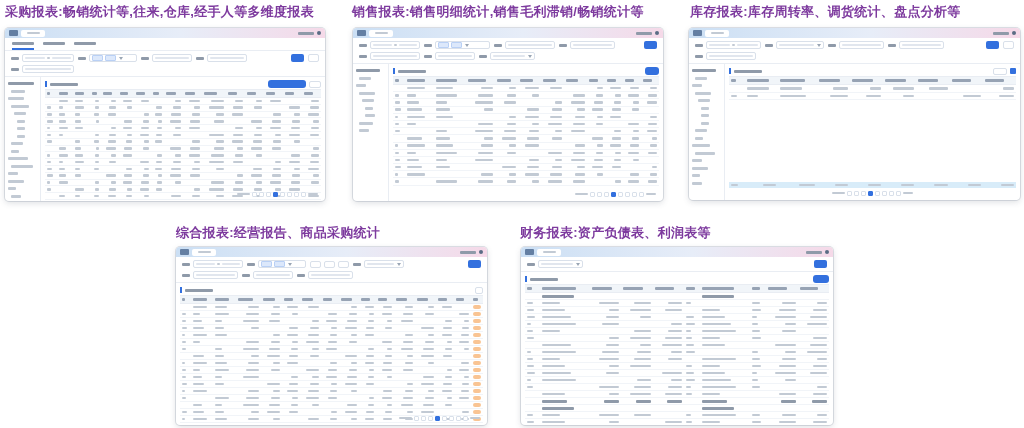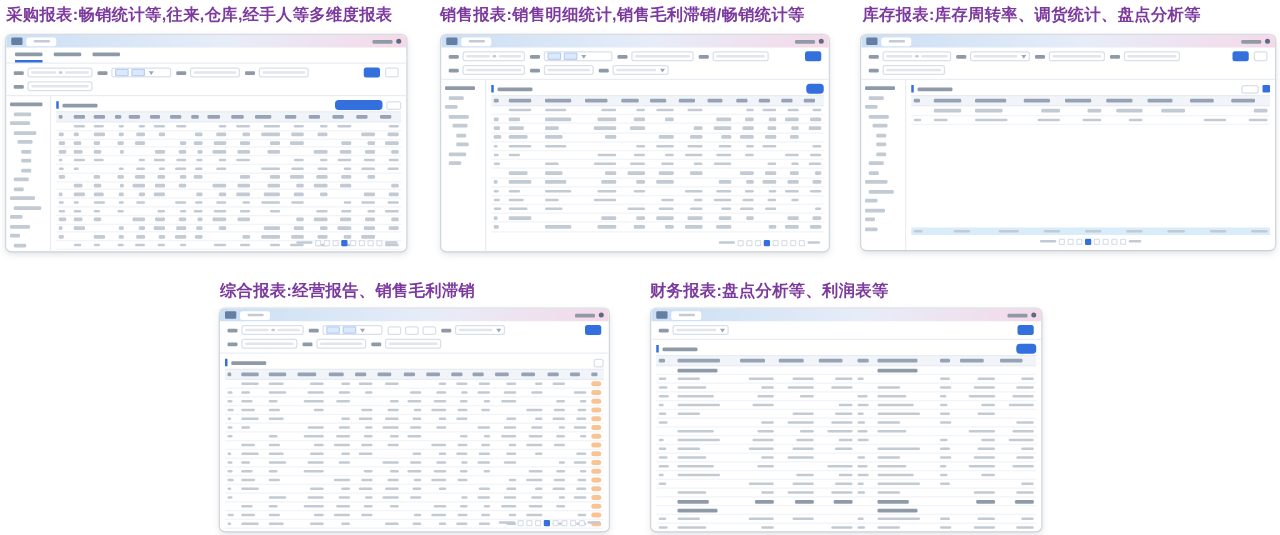--- a/index.html
+++ b/index.html
@@ -54,22 +54,22 @@
   .pbox{width:5px;height:5px;border:1px solid var(--box);background:#fff;border-radius:1px;flex:none;box-sizing:border-box;}
   .pbox.cur{background:var(--primary);border-color:var(--primary);}
   .pstub{width:13px;height:2.5px;background:var(--stub);border-radius:1px;flex:none;}
 </style>
 </head>
 <body>
 
 <div class="cap" style="left: 5px; top: 3px;">采购报表:畅销统计等,往来,仓库,经手人等多维度报表</div>
 <div class="cap" style="left: 352px; top: 3px;">销售报表:销售明细统计,销售毛利滞销/畅销统计等</div>
 <div class="cap" style="left: 690px; top: 3px;">库存报表:库存周转率、调货统计、盘点分析等</div>
-<div class="cap" style="left: 176px; top: 224px;">综合报表:经营报告、销售毛利滞销</div>
-<div class="cap" style="left: 520px; top: 224px;">财务报表:盘点分析等、利润表等</div>
+<div class="cap" style="left: 176px; top: 224px;">综合报表:经营报告、商品采购统计</div>
+<div class="cap" style="left: 520px; top: 224px;">财务报表:资产负债表、利润表等</div>
 
 <div class="miniwin" style="left: 5px; top: 28px; width: 320px; height: 173px;">
     <div class="chrome">
       <div class="tabA"></div>
       <div class="tabB">
         <div class="stub" style="width: 13px; height: 2px;"></div>
       </div>
       <div class="sp"></div>
       <div class="stub dark" style="width: 16px; height: 3px;"></div>
       <div class="bell"></div>

